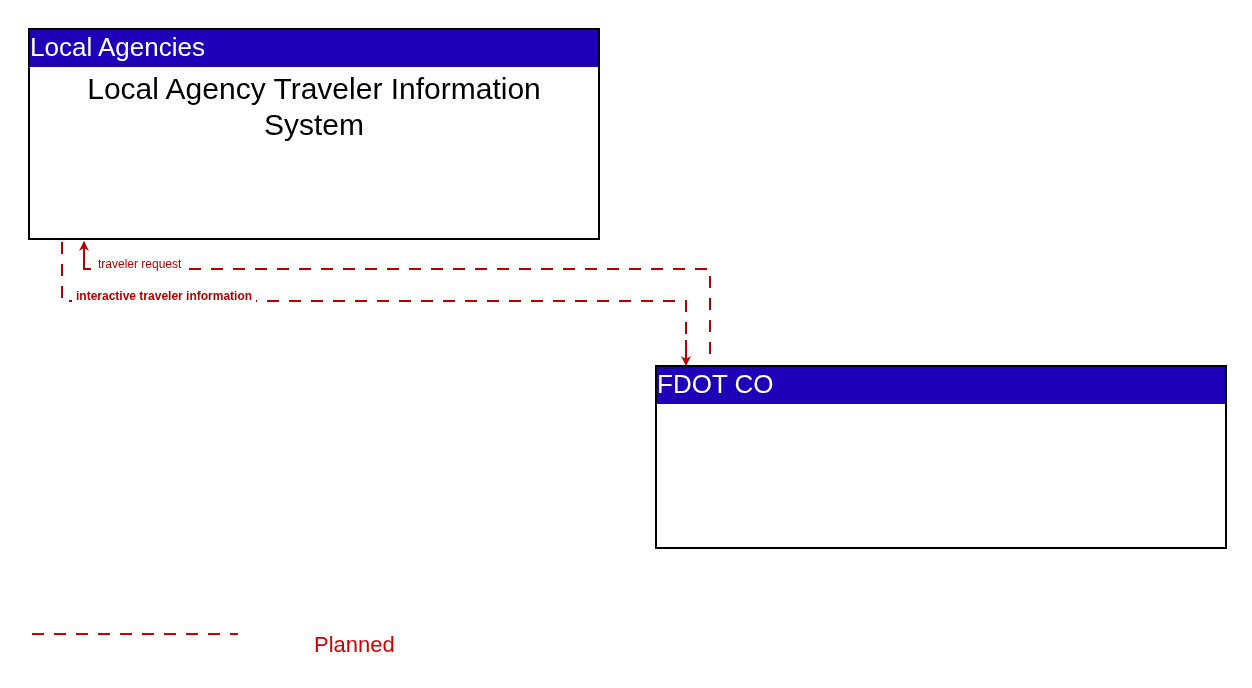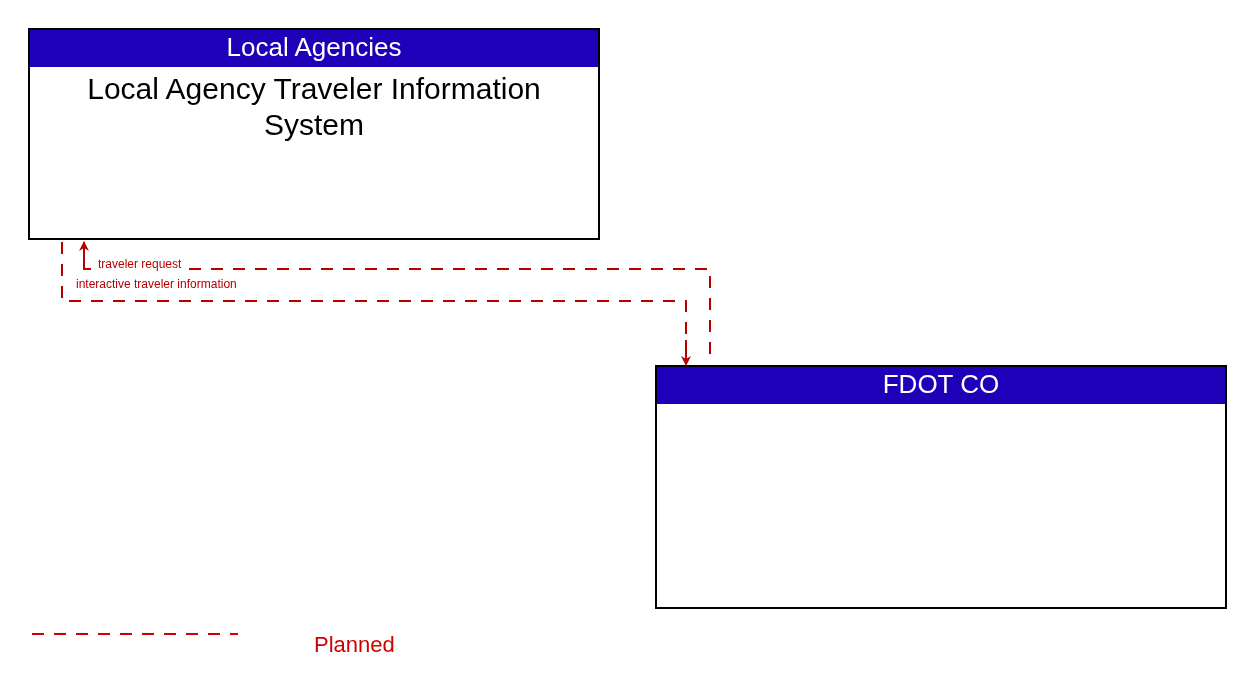--- a/index.html
+++ b/index.html
@@ -11,21 +11,21 @@
       font-family: Arial, Helvetica, sans-serif;
     }
     .node {
       position: absolute;
       border: 2px solid black;
       background: white;
     }
     .node-header {
       background: #1e00b8;
       color: white;
-      text-align: center;
+      text-align: left;
       font-size: 26px;
       padding: 2px 0 4px 0;
     }
     .node-body {
       text-align: center;
       font-size: 30px;
       color: black;
       padding: 4px 10px;
       line-height: 1.2;
     }
@@ -71,21 +71,21 @@
   <path d="M 686 340 L 686 364" fill="none" stroke="#b80000" stroke-width="2" marker-end="url(#arrowRed)"></path>
 
   <line x1="32" y1="634" x2="238" y2="634" stroke="#d00000" stroke-width="2" stroke-dasharray="12,10"></line>
 </svg>
 
 <div class="node" style="left:28px; top:28px; width:572px; height:212px;">
   <div class="node-header">Local Agencies</div>
   <div class="node-body">Local Agency Traveler Information System</div>
 </div>
 
-<div class="node" style="left:655px; top:365px; width:572px; height:244px;">
+<div class="node" style="left:655px; top:365px; width:572px; height:184px;">
   <div class="node-header">FDOT CO</div>
 </div>
 
 <div class="flow-label" style="left:94px; top:257px;">traveler request</div>
 
-<div class="flow-label" style="left:72px; top:277px;">interactive traveler information</div>
+<div class="flow-label" style="left:72px; top:289px;font-weight:bold;">interactive traveler information</div>
 
 <div class="legend-text" style="left:314px; top:620px;">Planned</div>
 
 </body></html>

